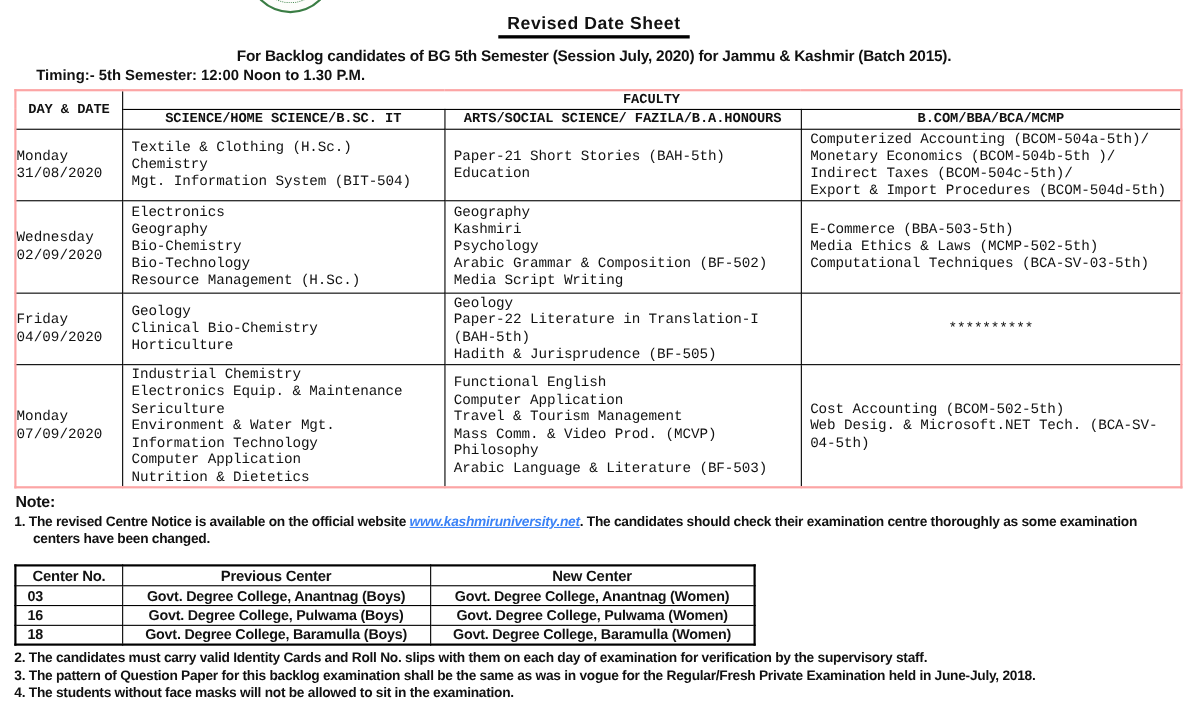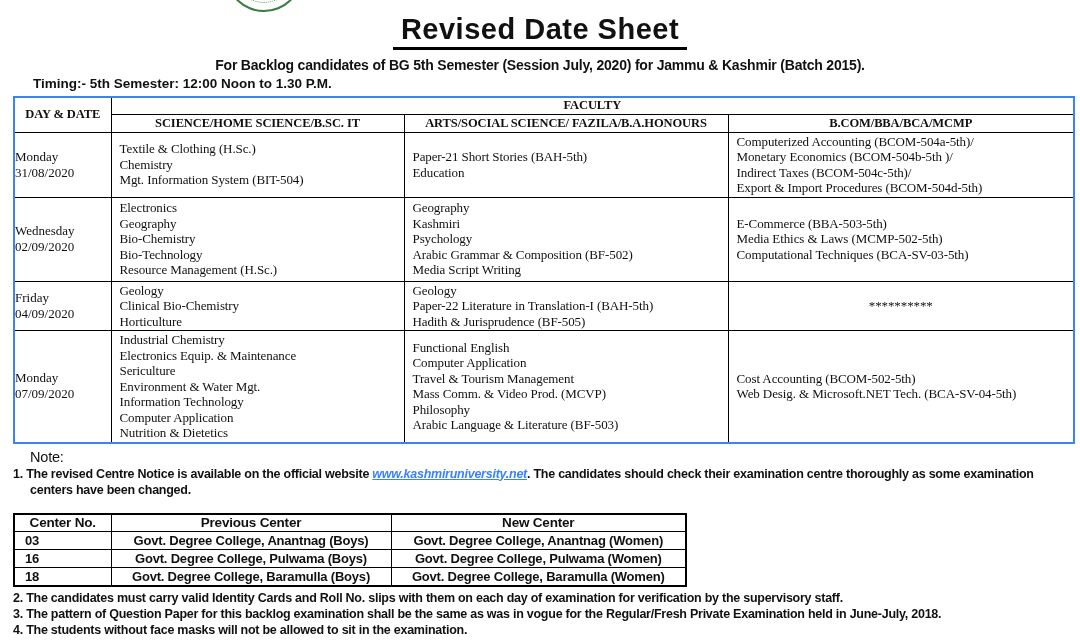--- a/index.html
+++ b/index.html
@@ -21,39 +21,39 @@
     background: #fdfdfb;
   }
   .seal-inner {
     position: absolute; left: 7px; top: 7px; right: 7px; bottom: 7px;
     border: 1px dotted #4b8c55; border-radius: 50%;
   }
 
   .title-wrap { text-align: center; padding-top: 13px; }
   .title {
     display: inline-block;
-    font-size: 29px; font-weight: bold; letter-spacing: 0.5px;
+    font-size: 16px; font-weight: bold; letter-spacing: 0.5px;
     border-bottom: 3px solid #000;
     padding: 0 8px 1px 8px;
   }
   .subtitle {
     text-align: center; margin-top: 7px;
     font-size: 14px; font-weight: 600; letter-spacing: -0.2px;
   }
   .timing-line {
     margin-left: 33px; font-size: 13.5px; font-weight: bold; margin-top: 3px;
   }
 
   table { border-collapse: collapse; table-layout: fixed; }
   td { border: 1px solid #000; }
 
   .schedule {
     margin: 5px 0 0 13px; width: 1060px;
-    border: 2px solid #3b82f6;
-    font-family: Liberation Serif, serif;
+    border: 2px solid #fca5a5;
+    font-family: Liberation Mono, monospace;
   }
   .schedule td { vertical-align: middle; }
   .hdr {
     font-weight: bold; text-align: center; font-size: 12.5px;
     letter-spacing: -0.1px;
   }
   .h1 { height: 17px; }
   .h2 { height: 18px; }
   .cell {
     font-size: 13px; line-height: 15.5px;
@@ -65,22 +65,22 @@
     text-align: left; font-size: 13px; line-height: 16px;
     white-space: pre-line;
   }
   .center-text { text-align: center; padding-left: 4px; }
   .rh1 { height: 62px; }
   .rh2 { height: 84px; }
   .rh3 { height: 46px; }
   .rh4 { height: 112px; }
 
   .note-heading {
-    margin: 5px 0 1px 30px;
-    font-size: 14.5px; font-weight: normal; letter-spacing: -0.2px;
+    margin: 5px 0 1px 14px;
+    font-size: 14.5px; font-weight: bold; letter-spacing: -0.2px;
   }
   .note {
     margin-left: 13px; width: 1060px;
     font-size: 12.5px; font-weight: bold; letter-spacing: -0.25px;
     line-height: 16px;
     padding-left: 17px; text-indent: -17px;
   }
   .note-num { display: inline; }
   .note.tight { white-space: nowrap; }
   .link {

